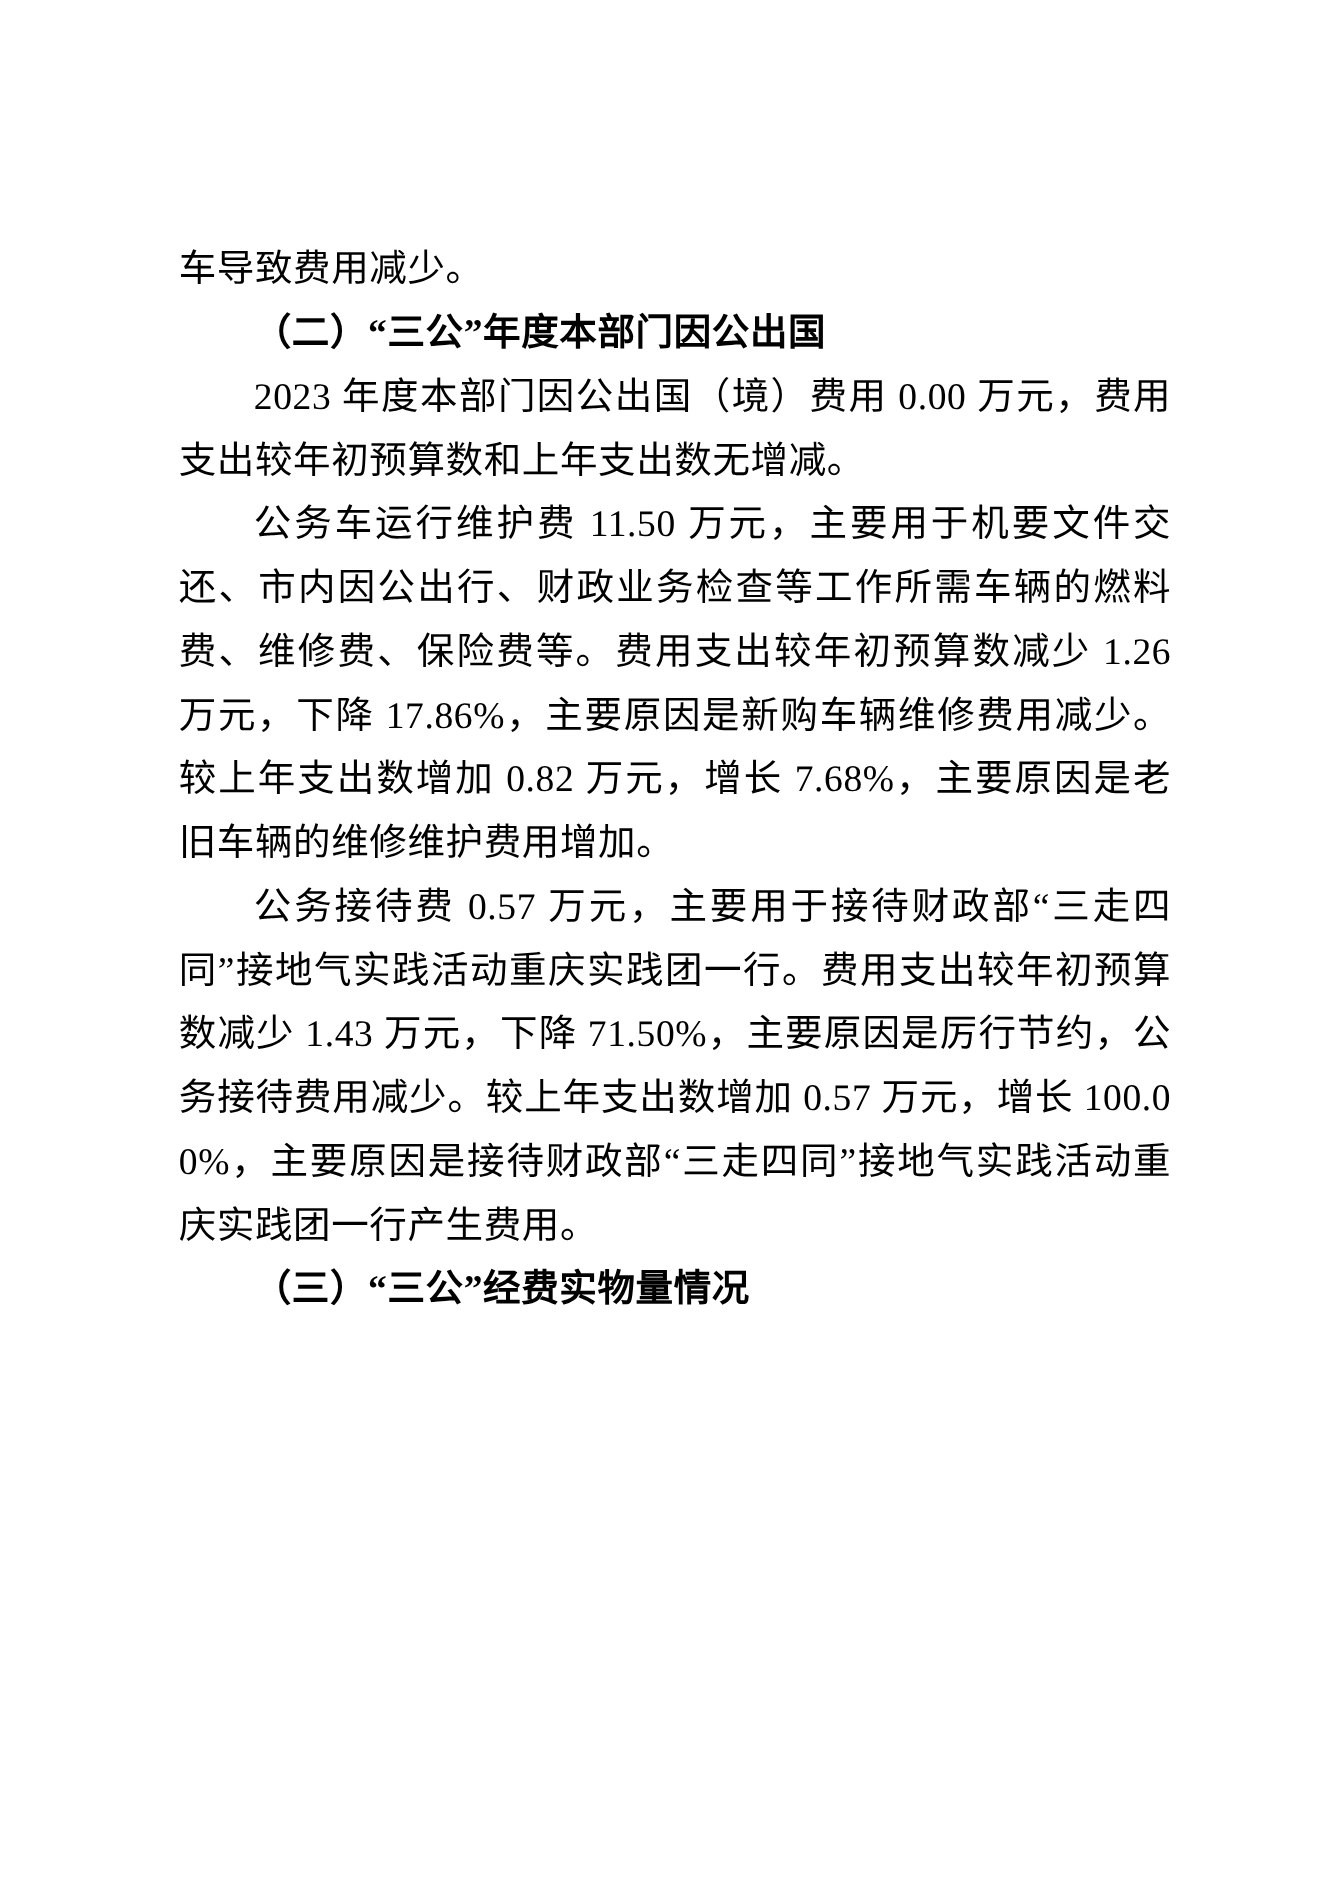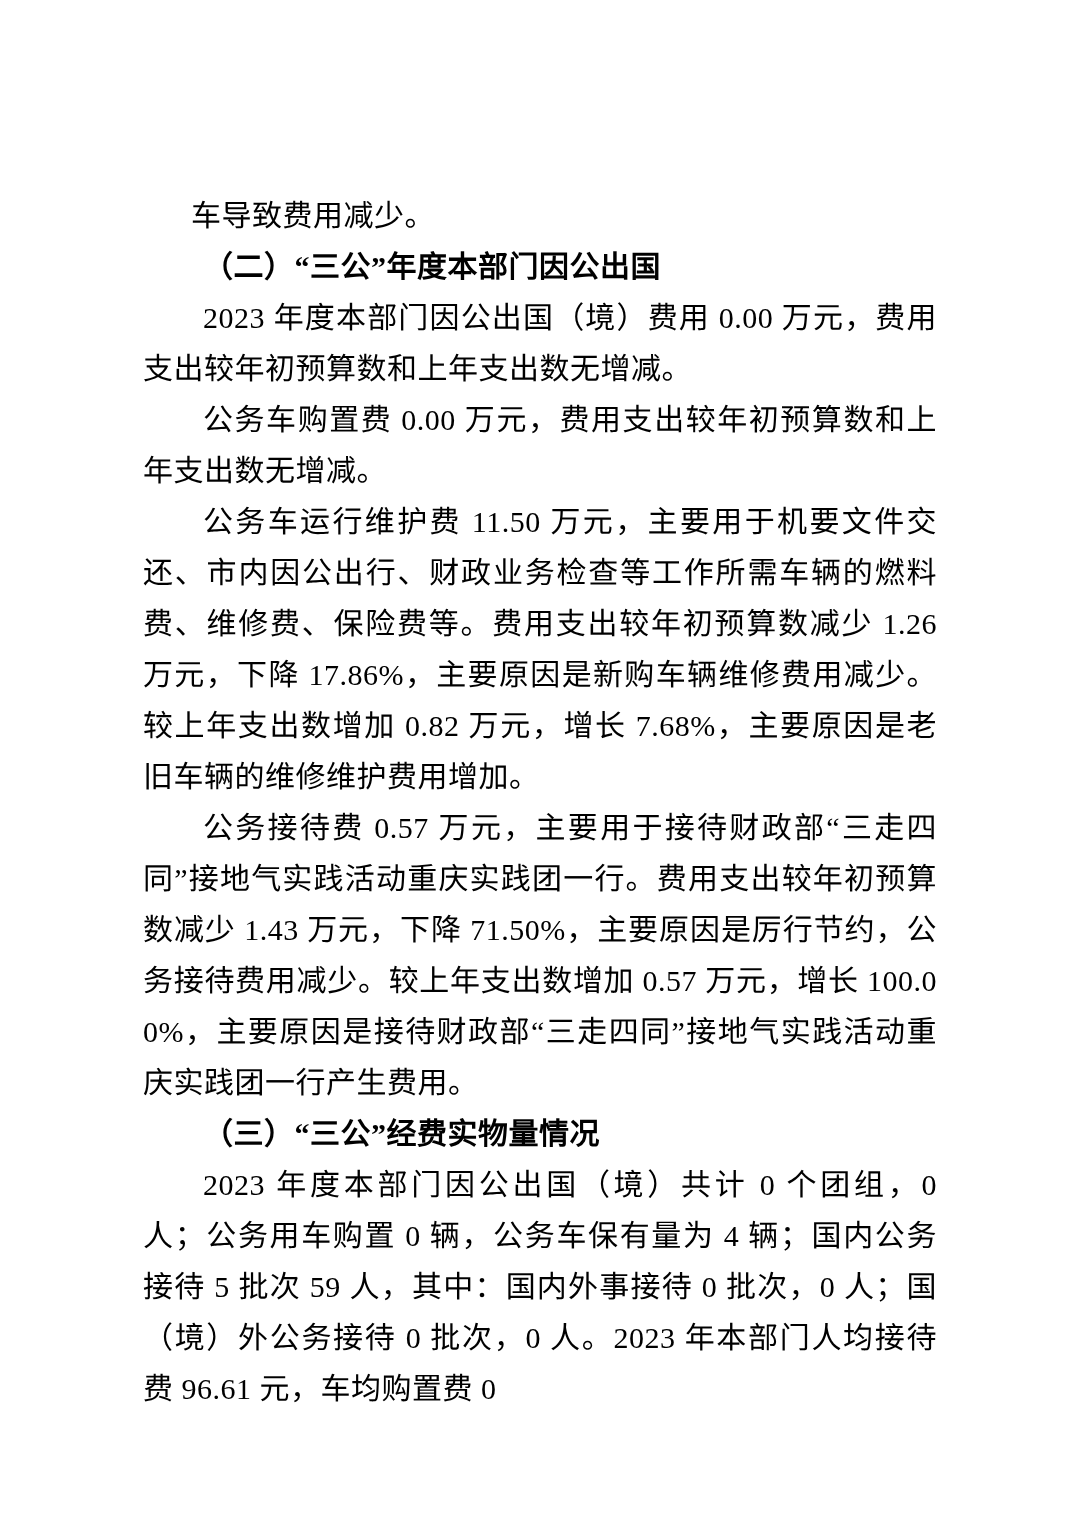--- a/index.html
+++ b/index.html
@@ -27,33 +27,30 @@
     text-justify: inter-character;
     letter-spacing: 0.5px;
     word-break: break-all;
   }
   .content p.body,
   .content p.heading {
     text-indent: 2em;
   }
   .content p.continuation {
     text-indent: 0;
-    margin-left: 48px;
   }
   .content p.heading {
     font-weight: bold;
   }
 </style>
 </head>
 <body>
 
 <div class="page">
   <div class="content">
       <p class="continuation">车导致费用减少。</p>
       <p class="heading">（二）“三公”年度本部门因公出国</p>
       <p class="body">2023 年度本部门因公出国（境）费用 0.00 万元，费用支出较年初预算数和上年支出数无增减。</p>
-      <p class="body">公务车购置费 0.00 万元，费用支出较年初预算数和上年支出数无增减。</p>
       <p class="body">公务车运行维护费 11.50 万元，主要用于机要文件交还、市内因公出行、财政业务检查等工作所需车辆的燃料费、维修费、保险费等。费用支出较年初预算数减少 1.26 万元，下降 17.86%，主要原因是新购车辆维修费用减少。较上年支出数增加 0.82 万元，增长 7.68%，主要原因是老旧车辆的维修维护费用增加。</p>
       <p class="body">公务接待费 0.57 万元，主要用于接待财政部“三走四同”接地气实践活动重庆实践团一行。费用支出较年初预算数减少 1.43 万元，下降 71.50%，主要原因是厉行节约，公务接待费用减少。较上年支出数增加 0.57 万元，增长 100.00%，主要原因是接待财政部“三走四同”接地气实践活动重庆实践团一行产生费用。</p>
       <p class="heading">（三）“三公”经费实物量情况</p>
-      <p class="body">2023 年度本部门因公出国（境）共计 0 个团组，0 人；公务用车购置 0 辆，公务车保有量为 4 辆；国内公务接待 5 批次 59 人，其中：国内外事接待 0 批次，0 人；国（境）外公务接待 0 批次，0 人。2023 年本部门人均接待费 96.61 元，车均购置费 0</p>
     </div>
 </div>
 
 </body></html>

